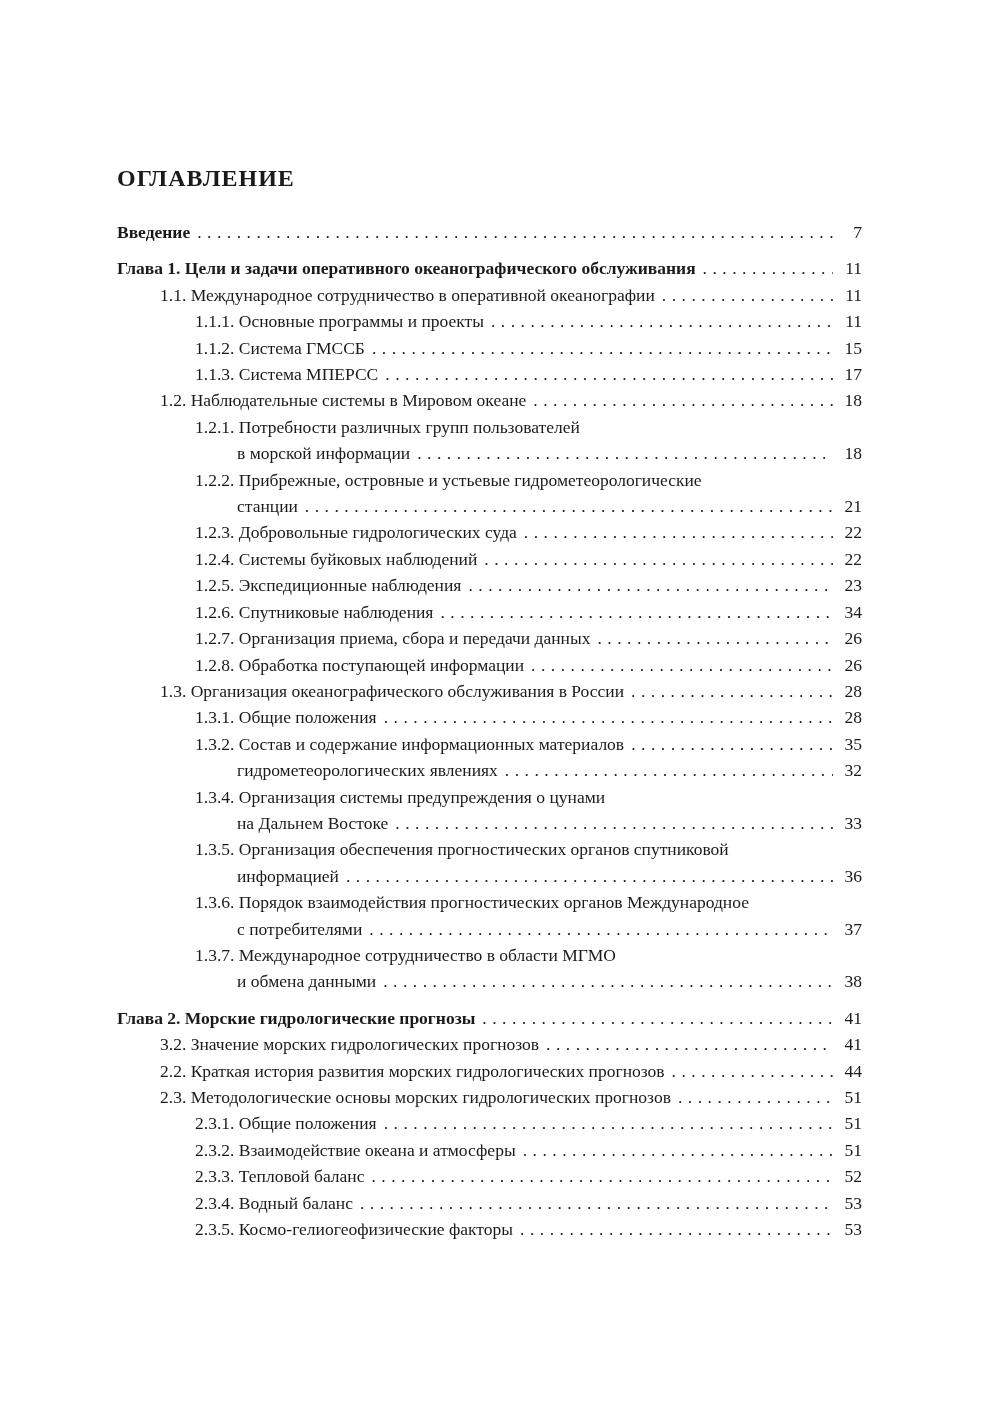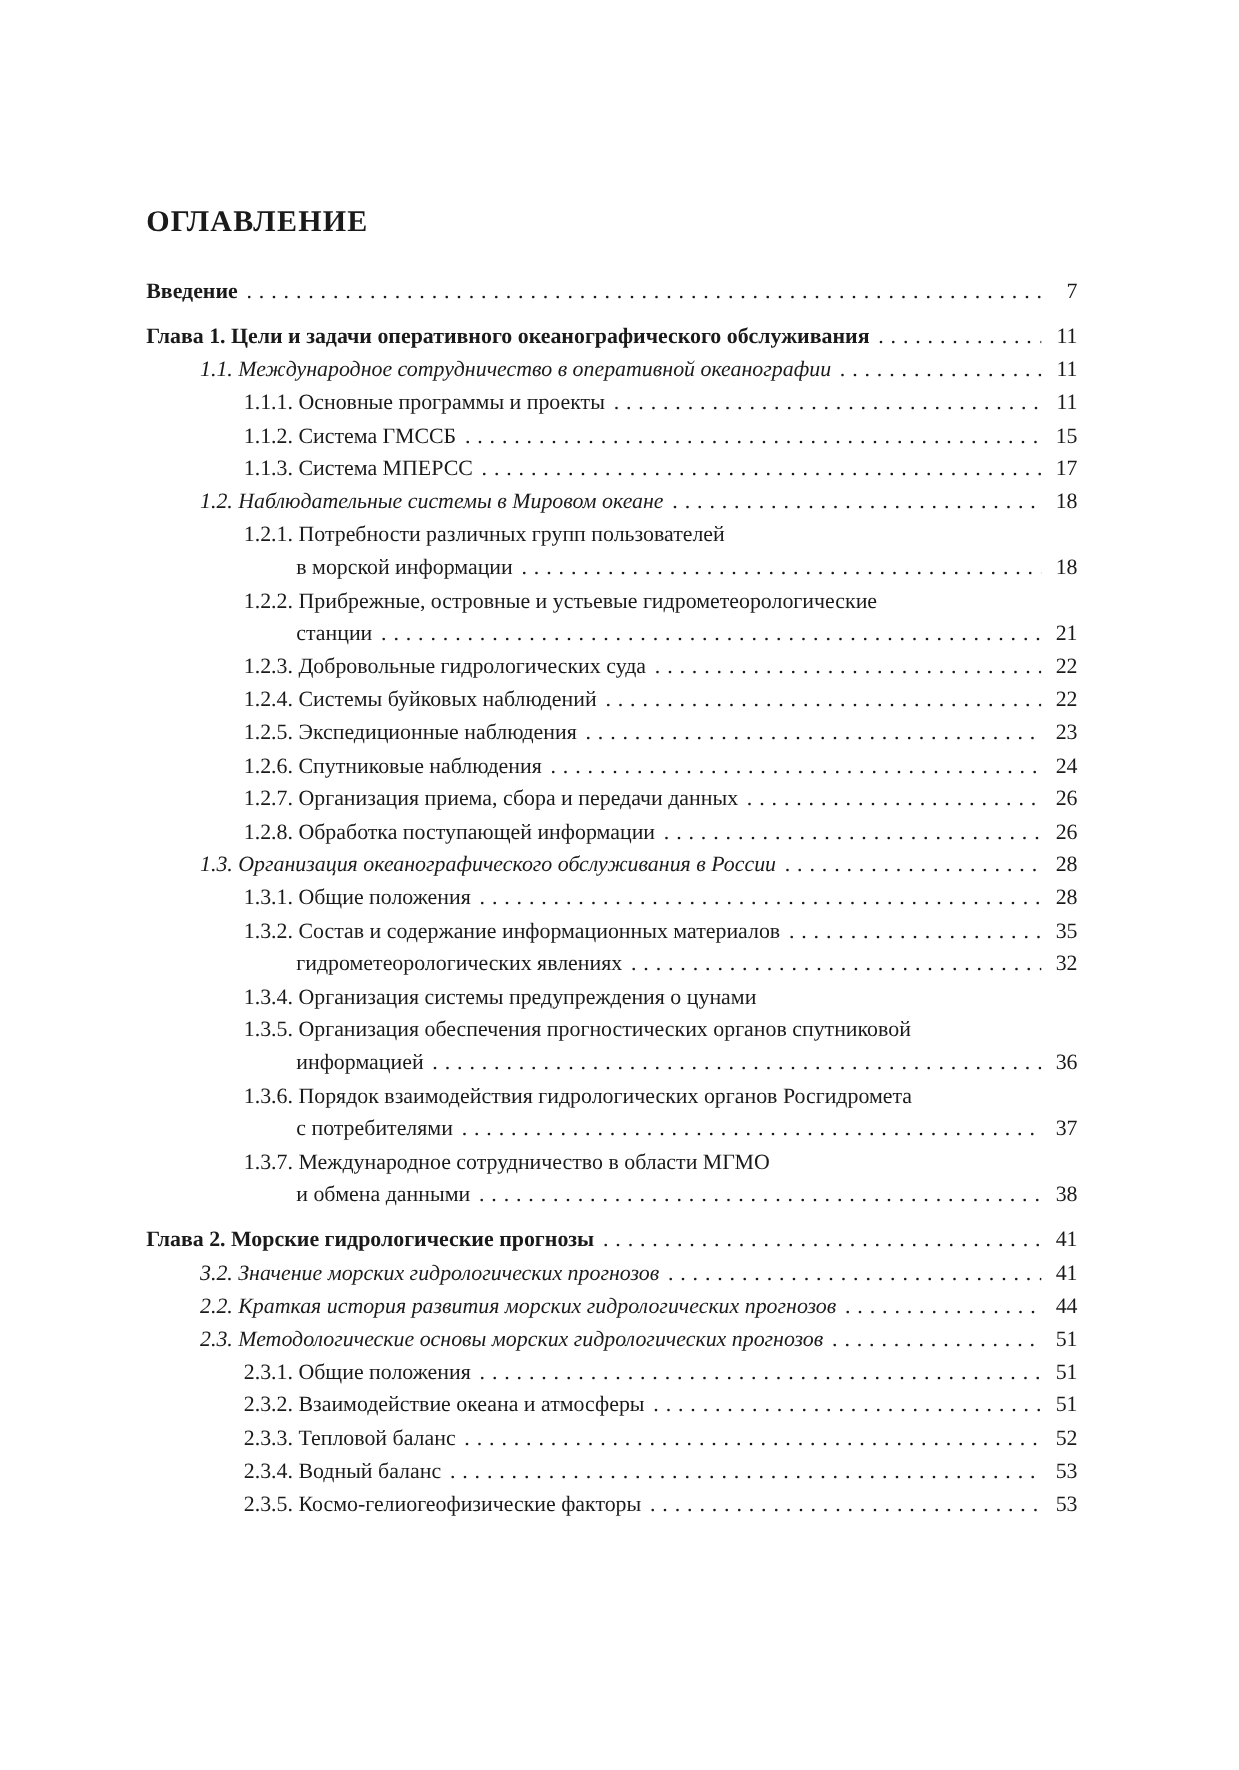--- a/index.html
+++ b/index.html
@@ -36,21 +36,21 @@
     display:flex;
     align-items:center;
     line-height:26.4px;
     white-space:nowrap;
   }
   .lvl1 .line{ padding-left:43px; }
   .lvl2 .line{ padding-left:78px; }
   .line.cont{ padding-left:120px; }
   .label{ flex:0 0 auto; }
   .label.bold{ font-weight:700; }
-  .label.italic{ font-style:italic; }
+  .label.italic{ }
   .dots{
     flex:1 1 auto;
     min-width:0;
     overflow:hidden;
     white-space:nowrap;
     margin:0 5px 0 7px;
   }
   .dots::after{
     content:"..................................................................................................................................";
     letter-spacing:5.5px;
@@ -157,21 +157,21 @@
         <div class="line">
           <span class="label normal">1.2.5. Экспедиционные наблюдения</span>
           <span class="dots"></span>
           <span class="pg">23</span>
         </div>
       </div>
       <div class="entry lvl2">
         <div class="line">
           <span class="label normal">1.2.6. Спутниковые наблюдения</span>
           <span class="dots"></span>
-          <span class="pg">24</span>
+          <span class="pg">34</span>
         </div>
       </div>
       <div class="entry lvl2">
         <div class="line">
           <span class="label normal">1.2.7. Организация приема, сбора и передачи данных</span>
           <span class="dots"></span>
           <span class="pg">26</span>
         </div>
       </div>
       <div class="entry lvl2">
@@ -206,34 +206,39 @@
         <div class="line cont">
           <span class="label normal">гидрометеорологических явлениях</span>
           <span class="dots"></span>
           <span class="pg">32</span>
         </div>
       </div>
       <div class="entry lvl2">
         <div class="line">
           <span class="label normal">1.3.4. Организация системы предупреждения о цунами</span>
         </div>
+        <div class="line cont">
+          <span class="label normal">на Дальнем Востоке</span>
+          <span class="dots"></span>
+          <span class="pg">33</span>
+        </div>
       </div>
       <div class="entry lvl2">
         <div class="line">
           <span class="label normal">1.3.5. Организация обеспечения прогностических органов спутниковой</span>
         </div>
         <div class="line cont">
           <span class="label normal">информацией</span>
           <span class="dots"></span>
           <span class="pg">36</span>
         </div>
       </div>
       <div class="entry lvl2">
         <div class="line">
-          <span class="label normal">1.3.6. Порядок взаимодействия гидрологических органов Росгидромета</span>
+          <span class="label normal">1.3.6. Порядок взаимодействия прогностических органов Международное</span>
         </div>
         <div class="line cont">
           <span class="label normal">с потребителями</span>
           <span class="dots"></span>
           <span class="pg">37</span>
         </div>
       </div>
       <div class="entry lvl2">
         <div class="line">
           <span class="label normal">1.3.7. Международное сотрудничество в области МГМО</span>

